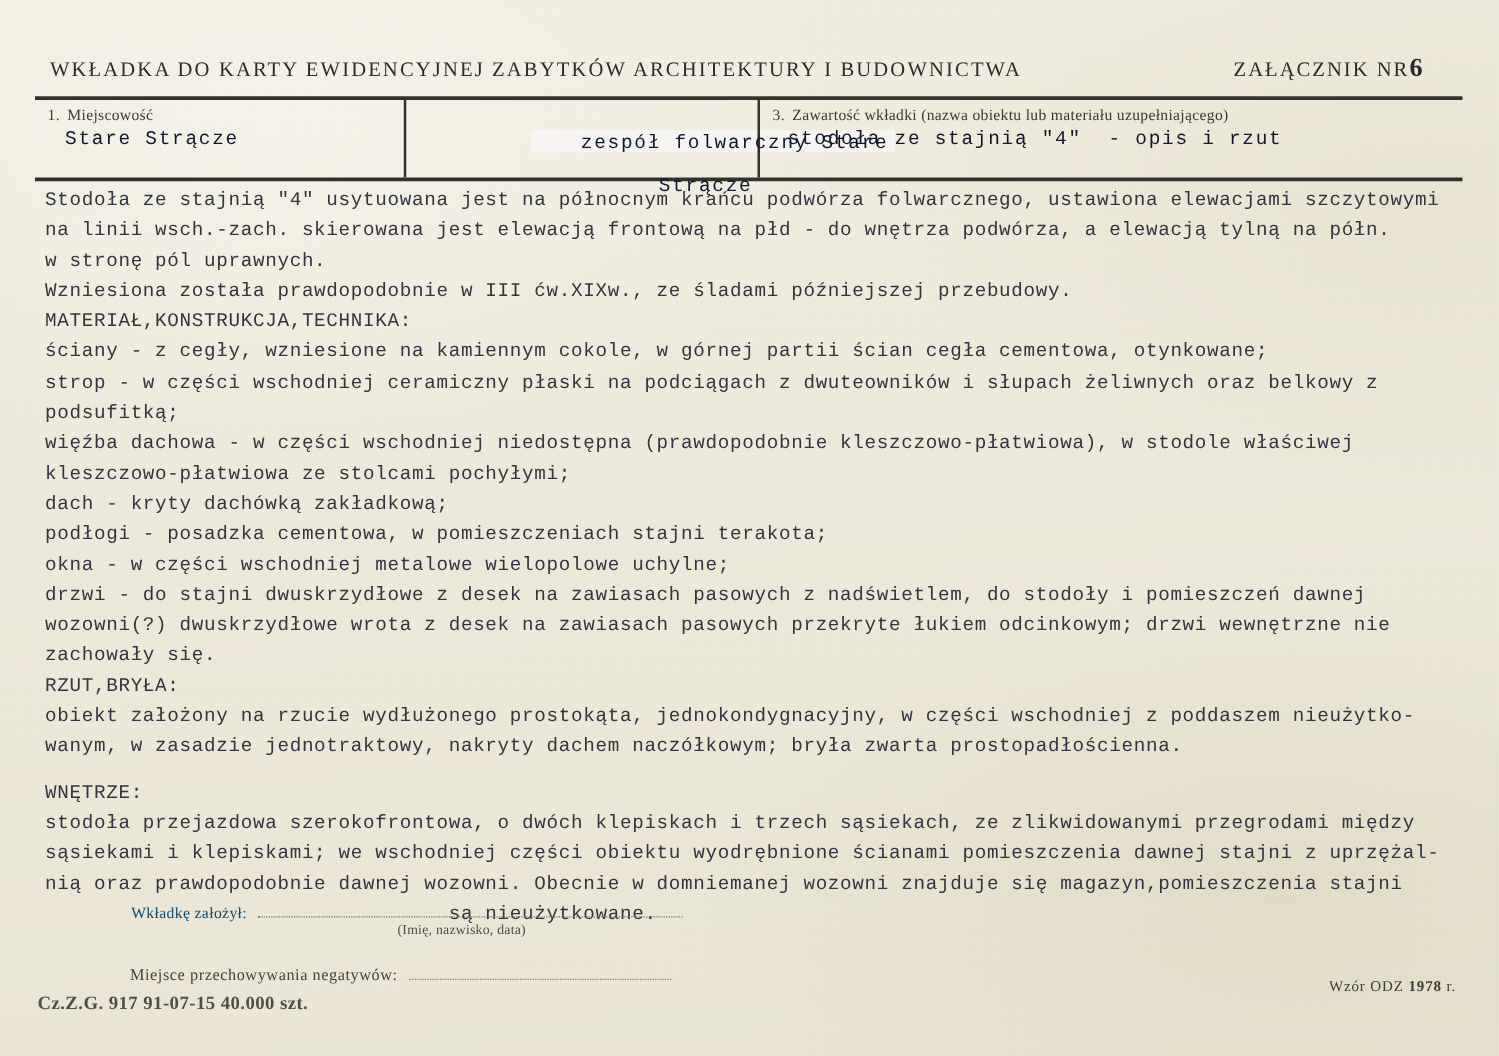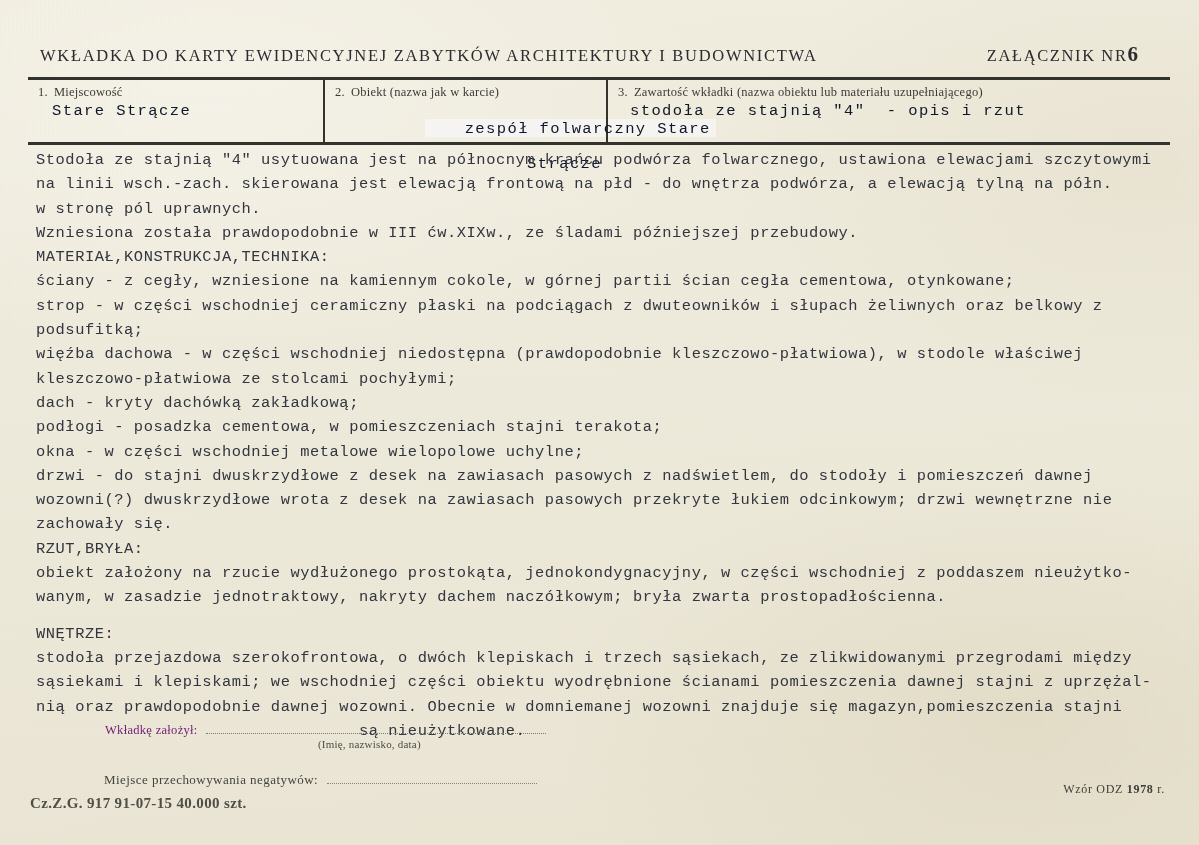--- a/index.html
+++ b/index.html
@@ -160,21 +160,21 @@
 
   
   .filled-by {
     position: absolute;
     left: 105px;
     top: 723px;
     display: flex;
     align-items: baseline;
     font-family: "Liberation Serif", serif;
     font-size: 12.5px;
-    color: #701a75;
+    color: #0c4a6e;
     letter-spacing: 0.3px;
   }
   .filled-by .dots {
     display: inline-block;
     width: 340px;
     margin-left: 8px;
     border-bottom: 1px dotted #7b7a6e;
     height: 1px;
   }
   .caption-imie {
@@ -244,23 +244,20 @@
   <div class="table-wrap">
 
     <div class="cell cell-1">
       <div class="cell-label">
         <span class="num">1.</span><span>Miejscowość</span>
       </div>
       <div class="cell-value typed">Stare Strącze</div>
     </div>
 
     <div class="cell cell-2">
-      <div class="cell-label">
-        <span class="num">2.</span><span>Obiekt (nazwa jak w karcie)</span>
-      </div>
       <div class="cell-value typed">
         <span class="whiteout"><span>zespół folwarczny Stare</span></span>
         <span class="line-2">Strącze</span>
       </div>
     </div>
 
     <div class="cell cell-3">
       <div class="cell-label">
         <span class="num">3.</span><span>Zawartość wkładki (nazwa obiektu lub materiału uzupełniającego)</span>
       </div>

